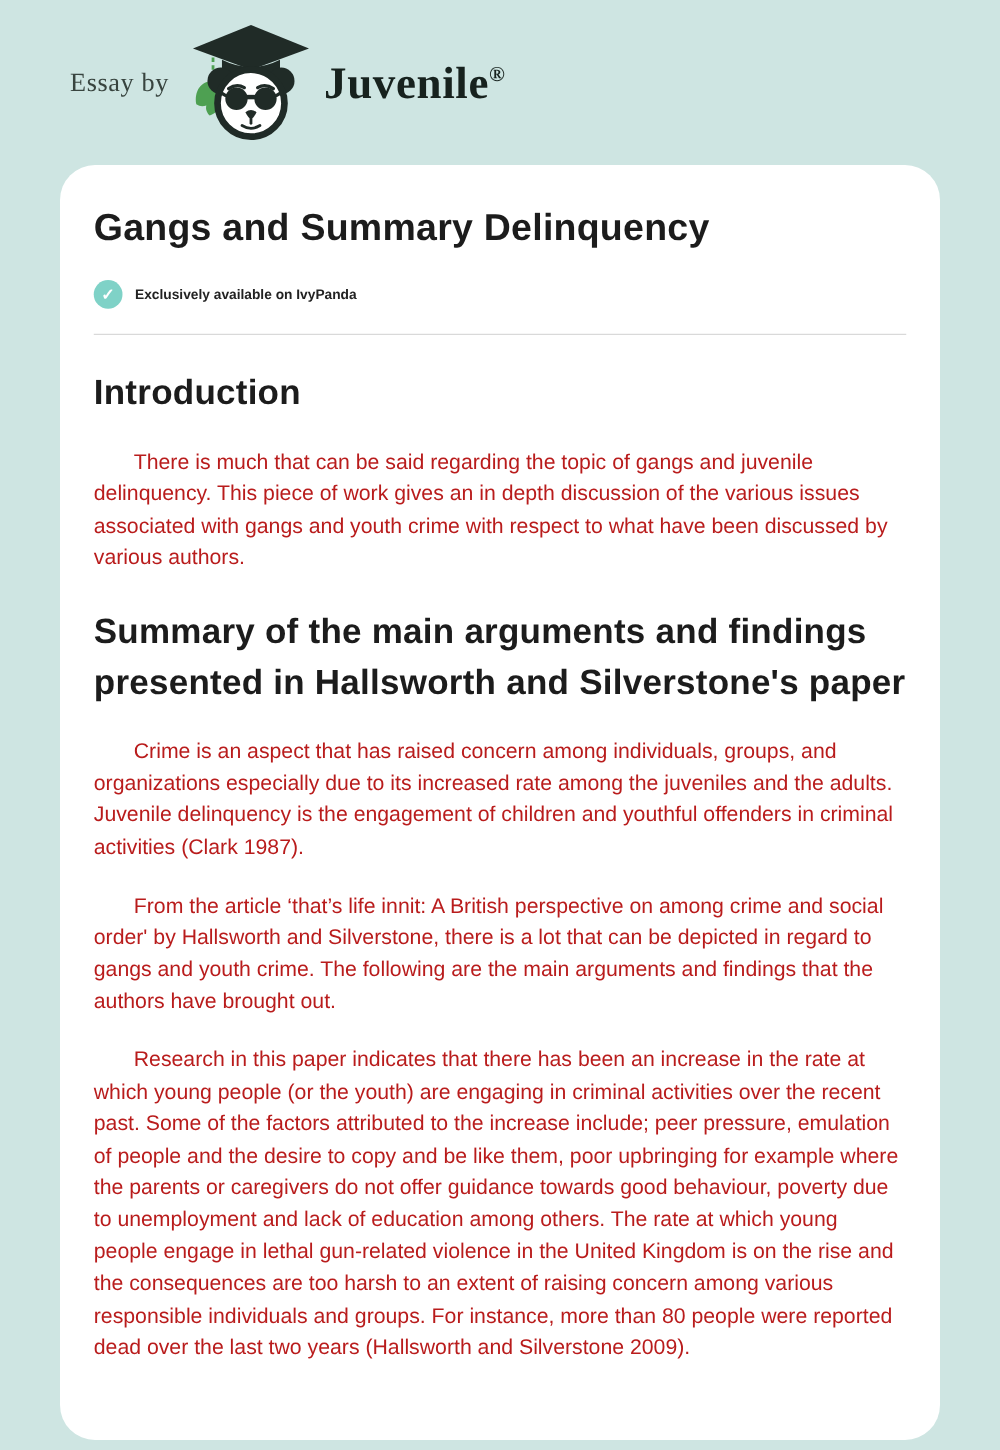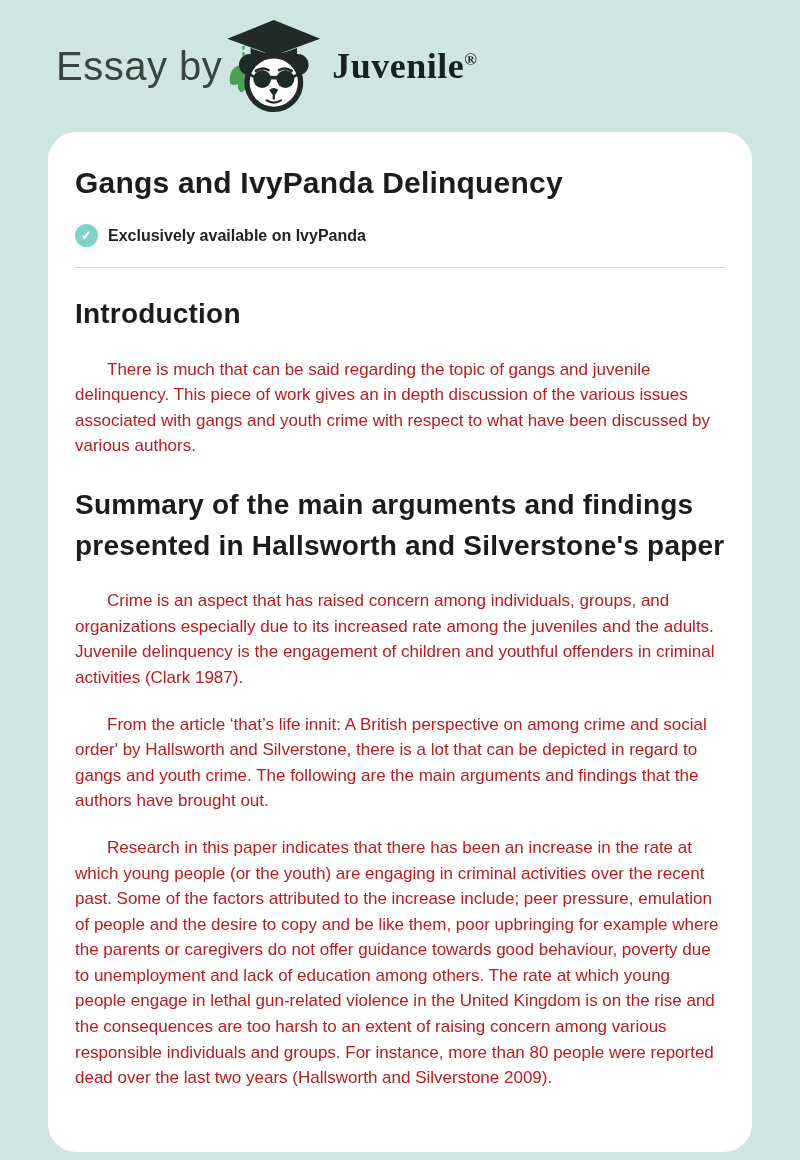--- a/index.html
+++ b/index.html
@@ -12,23 +12,25 @@
     font-family: "Liberation Sans", sans-serif;
   }
   .site-header {
     height: 132px;
     display: flex;
     align-items: center;
     padding-left: 56px;
     box-sizing: border-box;
   }
   .essay-by {
-    font-size: 40px;
+    font-size: 21px;
     color: #38443f;
     letter-spacing: 0.5px;
+    margin-right: 14px;
+    font-family: Liberation Serif, serif;
   }
   .logo {
     display: inline-flex;
     align-items: center;
     margin-right: 10px;
   }
   .brand {
     font-family: "Liberation Serif", serif;
     font-weight: bold;
     font-size: 36px;
@@ -70,21 +72,21 @@
     background: #7fd2c7;
     color: #ffffff;
     font-size: 13px;
     font-weight: bold;
     display: inline-flex;
     align-items: center;
     justify-content: center;
     flex: 0 0 auto;
   }
   .badge-label {
-    font-size: 16px;
+    font-size: 11px;
     font-weight: bold;
     color: #222222;
   }
   .divider {
     border: none;
     border-top: 1px solid #d9d9d9;
     margin: 0 0 26px 0;
   }
   h2.section-heading {
     font-size: 28px;
@@ -134,21 +136,21 @@
 
         <path d="M53 78 Q58 74 63 78 Q60 84 58 84 Q56 84 53 78 Z" fill="#202b27"></path>
         <path d="M58 84 V 88" stroke="#202b27" stroke-width="2.5" fill="none" stroke-linecap="round"></path>
         <path d="M50 90 Q58 95 66 90" stroke="#202b27" stroke-width="2.5" fill="none" stroke-linecap="round"></path>
       </svg>
     </span>
     <span class="brand"><span>Juvenile</span><sup>®</sup></span>
   </header>
 
   <main class="card">
-    <h1 class="title">Gangs and IvyPanda Delinquency</h1>
+    <h1 class="title">Gangs and Summary Delinquency</h1>
 
     <div class="badge">
       <span class="badge-check">✓</span>
       <span class="badge-label">Exclusively available on IvyPanda</span>
     </div>
 
     <hr class="divider">
 
     <h2 class="section-heading" style="margin-top:0">Introduction</h2>
     <p class="body-para">There is much that can be said regarding the topic of gangs and juvenile delinquency. This piece of work gives an in depth discussion of the various issues associated with gangs and youth crime with respect to what have been discussed by various authors.</p>

